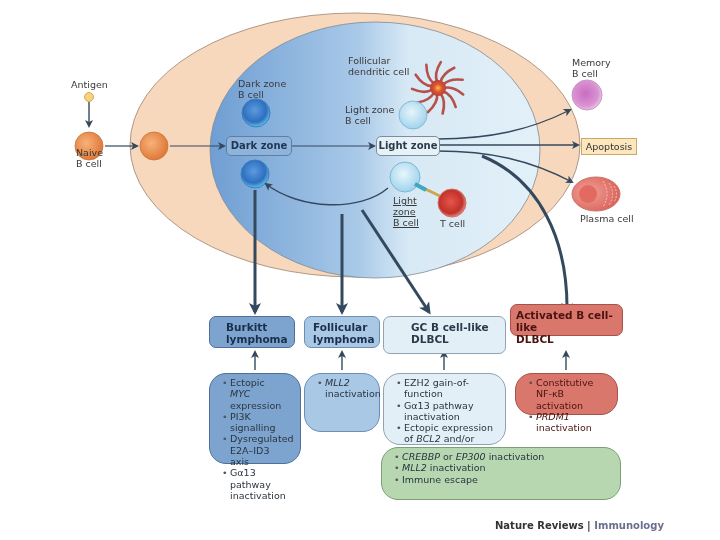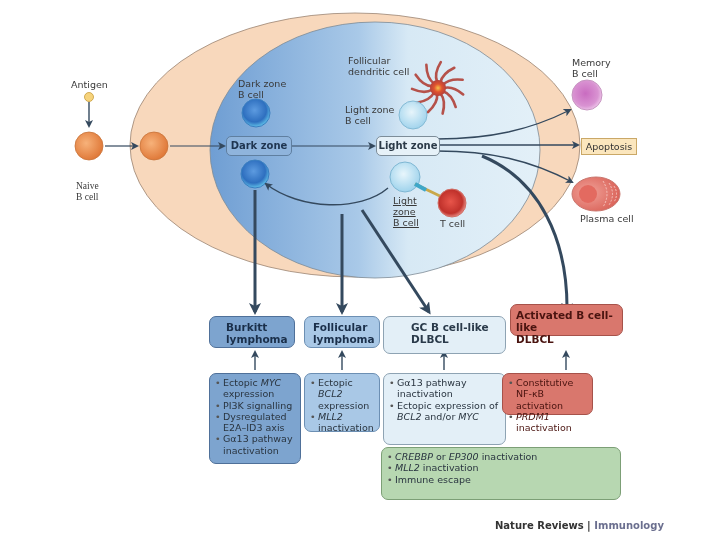--- a/index.html
+++ b/index.html
@@ -10,33 +10,33 @@
   .zone { position:absolute; font-size:10px; font-weight:bold; color:#1f3550;
           border:1px solid #5f7fa0; border-radius:5px; text-align:center;
           line-height:18px; height:18px; }
   .dz { background:#8fb4dc; }
   .lz { background:#e6f1f8; color:#2b3a48; border-color:#7d8d99; }
   .apop { position:absolute; left:581px; top:138px; width:54px; height:15px;
           background:#fbe6bd; border:1px solid #caa867; font-size:9.5px;
           color:#333; text-align:center; line-height:15px; }
   .title-box { position:absolute; border-radius:7px; font-size:10.5px; font-weight:bold;
                line-height:12px; padding:4px 6px; box-sizing:border-box; }
-  .list-box { position:absolute; border-radius:7px; font-size:9.5px; line-height:11.3px;
-              padding:3px 5px; box-sizing:border-box; color:#2a3540; }
+  .list-box { position:absolute; border-radius:17px; font-size:9.5px; line-height:11.3px;
+              padding:3px 12px; box-sizing:border-box; color:#2a3540; }
   .list-box ul { margin:0; padding:0; list-style:none; }
   .list-box li { position:relative; padding-left:8px; }
   .list-box li::before { content:"•"; position:absolute; left:0; top:0; color:#555; }
   .burkitt-t { left:209px; top:316px; width:86px; height:32px; background:#7da4cf; color:#1a2f4a; border:1px solid #4f7099; }
   .follic-t  { left:304px; top:316px; width:76px; height:32px; background:#a9c8e6; color:#1a2f4a; border:1px solid #6c8fb3; }
   .gcb-t     { left:383px; top:316px; width:123px; height:38px; background:#e3eff7; color:#2a3a4a; border:1px solid #8ea3b3; }
   .abc-t     { left:510px; top:304px; width:113px; height:32px; background:#d9776d; color:#4a1410; border:1px solid #a6524a; }
   .burkitt-l { left:209px; top:373px; width:92px; height:91px; background:#7da4cf; border:1px solid #4f7099; }
   .follic-l  { left:304px; top:373px; width:76px; height:59px; background:#a9c8e6; border:1px solid #6c8fb3; }
   .gcb-l     { left:383px; top:373px; width:123px; height:72px; background:#e3eff7; border:1px solid #8ea3b3; }
-  .abc-l     { left:502px; top:373px; width:91px; height:42px; background:#d9776d; border:1px solid #a6524a; color:#4a1410; }
+  .abc-l     { left:515px; top:373px; width:103px; height:42px; background:#d9776d; border:1px solid #a6524a; color:#4a1410; }
   .shared-l  { left:381px; top:447px; width:240px; height:53px; background:#b7d7b1; border:1px solid #7c9f76; }
   .credit { position:absolute; left:487px; top:520px; font-size:10px; color:#333; font-weight:bold; white-space:nowrap;padding-left:8px; }
   .credit .journal { color:#6b6f8f; font-weight:bold; }
   i.gene { font-style:italic; }
 </style>
 </head>
 <body>
 
 <svg id="scene" viewBox="0 0 720 540" xmlns="http://www.w3.org/2000/svg">
   <defs>
@@ -146,21 +146,21 @@
   <line x1="362" y1="210" x2="429" y2="312" stroke="#34495e" stroke-width="3" marker-end="url(#ahBig)"></line>
   <path d="M482,156 C540,180 568,240 567,312" fill="none" stroke="#34495e" stroke-width="3" marker-end="url(#ahBig)"></path>
 
   <line x1="255" y1="370" x2="255" y2="352" stroke="#34495e" stroke-width="1.4" marker-end="url(#ah)"></line>
   <line x1="342" y1="370" x2="342" y2="352" stroke="#34495e" stroke-width="1.4" marker-end="url(#ah)"></line>
   <line x1="444" y1="370" x2="444" y2="352" stroke="#34495e" stroke-width="1.4" marker-end="url(#ah)"></line>
   <line x1="566" y1="370" x2="566" y2="352" stroke="#34495e" stroke-width="1.4" marker-end="url(#ah)"></line>
 </svg>
 
 <div class="lbl" style="left:71px;top:79px;">Antigen</div>
-<div class="lbl" style="left:76px;top:181px;font-family:Liberation Serif, serif;">
+<div class="lbl" style="left:76px;top:147px;">
   <div>Naive</div>
   <div>B cell</div>
 </div>
 <div class="lbl" style="left:238px;top:78px;">
   <div>Dark zone</div>
   <div>B cell</div>
 </div>
 <div class="lbl" style="left:348px;top:55px;">
   <div>Follicular</div>
   <div>dendritic cell</div>
@@ -205,26 +205,26 @@
 <div class="list-box burkitt-l">
     <ul>
       <li><span>Ectopic </span><i class="gene">MYC</i><span> expression</span></li>
       <li><span>PI3K signalling</span></li>
       <li><span>Dysregulated E2A–ID3 axis</span></li>
       <li><span>Gα13 pathway inactivation</span></li>
     </ul>
   </div>
 <div class="list-box follic-l">
     <ul>
-      <li><span>Ectopic </span><i class="gene">BCL2</i><span> expression</span></li>
       <li><i class="gene">MLL2</i><span> inactivation</span></li>
     </ul>
   </div>
 <div class="list-box gcb-l">
     <ul>
+      <li><span>EZH2 gain-of-function</span></li>
       <li><span>Gα13 pathway inactivation</span></li>
       <li><span>Ectopic expression of </span><i class="gene">BCL2</i><span> and/or </span><i class="gene">MYC</i></li>
     </ul>
   </div>
 <div class="list-box abc-l">
     <ul>
       <li><span>Constitutive NF-κB activation</span></li>
       <li><i class="gene">PRDM1</i><span> inactivation</span></li>
     </ul>
   </div>

